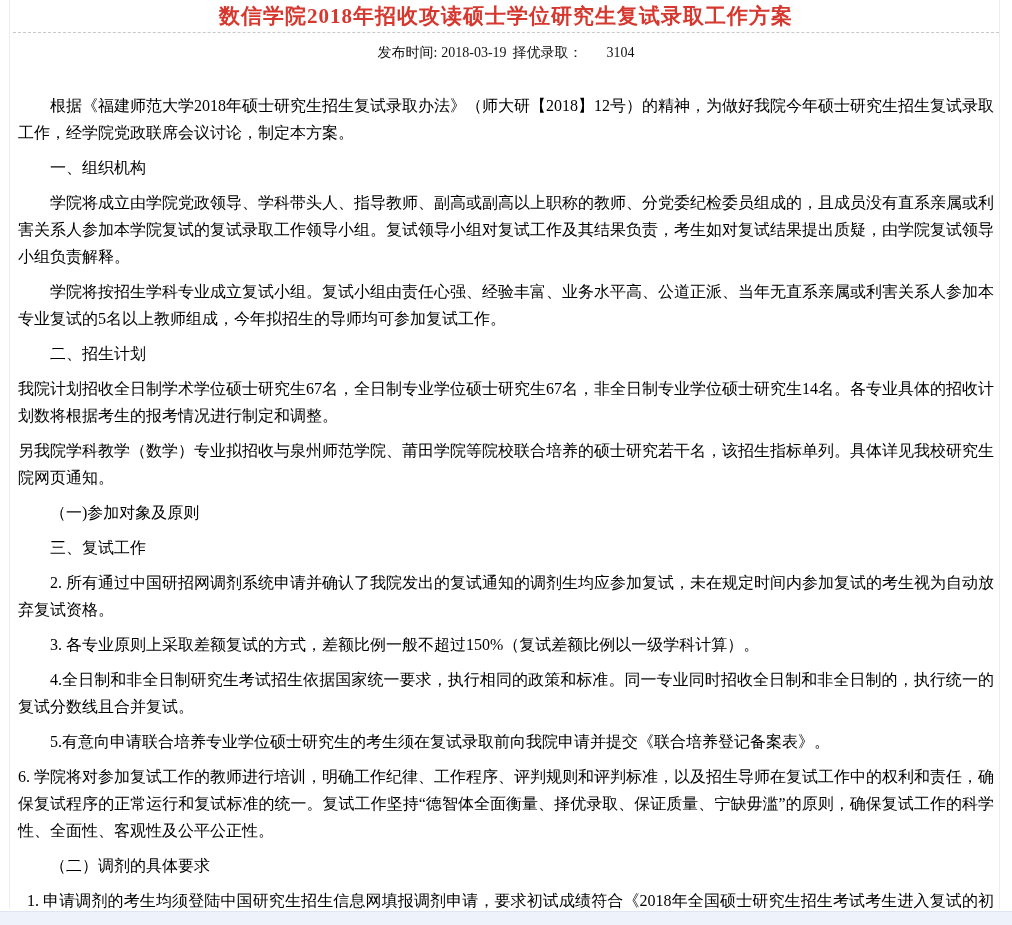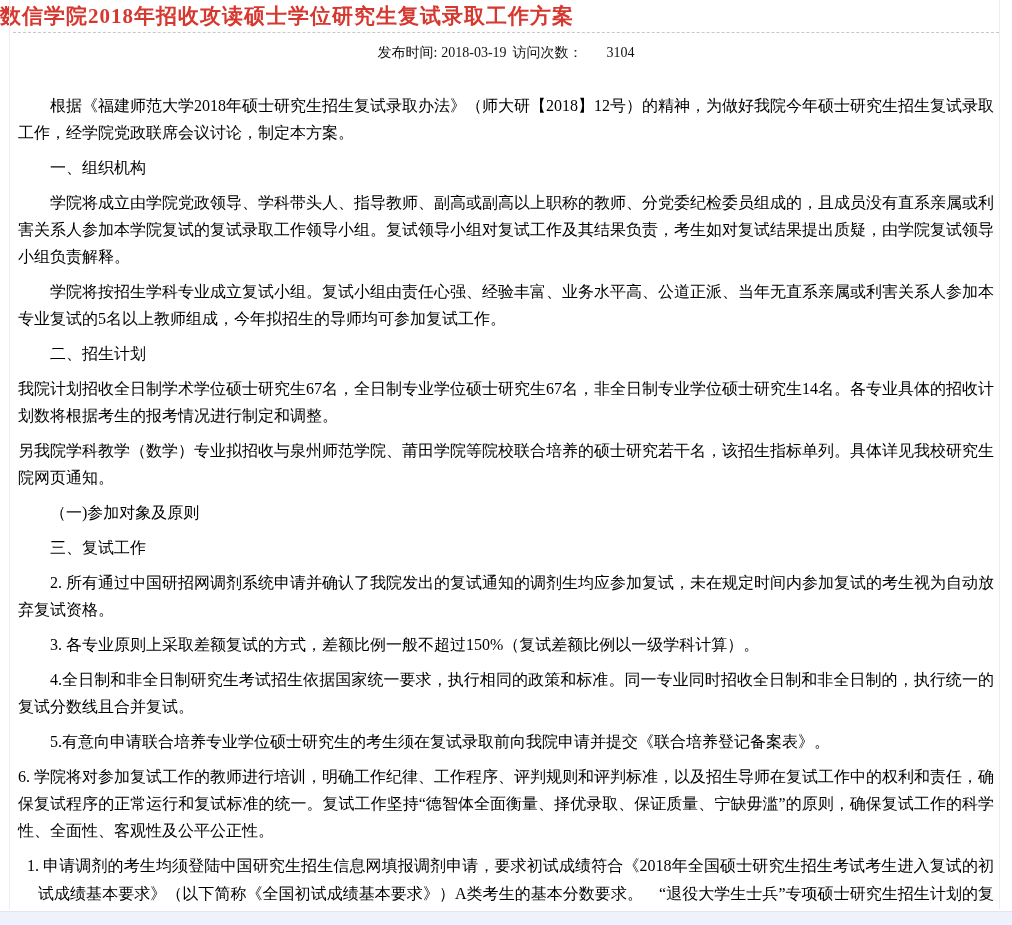--- a/index.html
+++ b/index.html
@@ -13,20 +13,21 @@
     color:#000000;
   }
   .side-border{
     position:absolute;top:0;width:1px;height:909px;background:#ededed;
   }
   .side-border.left{left:9px;}
   .side-border.right{left:999px;}
   .article-header{padding-top:4px;}
   .article-title{
     margin:0;
+    text-align:center;
     font-size:21px;
     font-weight:bold;
     color:#d6372e;
     letter-spacing:1px;
     line-height:24px;
   }
   .dashed-sep{
     margin:4px 13px 0 13px;
     border-bottom:1px dashed #c8c8c8;
     height:0;
@@ -73,38 +74,39 @@
   <div class="side-border left"></div>
   <div class="side-border right"></div>
 
   <header class="article-header">
     <h1 class="article-title">数信学院2018年招收攻读硕士学位研究生复试录取工作方案</h1>
   </header>
 
   <div class="dashed-sep"></div>
 
   <div class="meta">
-    <span class="m-label">发布时间:</span><span class="m-date">2018-03-19</span><span class="m-visits-label">访问次数：</span><span class="m-count">3104</span>
+    <span class="m-label">发布时间:</span><span class="m-date">2018-03-19</span><span class="m-visits-label">择优录取：</span><span class="m-count">3104</span>
   </div>
 
   <main class="article-body">
     <p class="pi">根据《福建师范大学2018年硕士研究生招生复试录取办法》（师大研【2018】12号）的精神，为做好我院今年硕士研究生招生复试录取工作，经学院党政联席会议讨论，制定本方案。</p>
     <p class="pi">一、组织机构</p>
     <p class="pi">学院将成立由学院党政领导、学科带头人、指导教师、副高或副高以上职称的教师、分党委纪检委员组成的，且成员没有直系亲属或利害关系人参加本学院复试的复试录取工作领导小组。复试领导小组对复试工作及其结果负责，考生如对复试结果提出质疑，由学院复试领导小组负责解释。</p>
     <p class="pi">学院将按招生学科专业成立复试小组。复试小组由责任心强、经验丰富、业务水平高、公道正派、当年无直系亲属或利害关系人参加本专业复试的5名以上教师组成，今年拟招生的导师均可参加复试工作。</p>
     <p class="pi">二、招生计划</p>
     <p class="pf">我院计划招收全日制学术学位硕士研究生67名，全日制专业学位硕士研究生67名，非全日制专业学位硕士研究生14名。各专业具体的招收计划数将根据考生的报考情况进行制定和调整。</p>
     <p class="pf">另我院学科教学（数学）专业拟招收与泉州师范学院、莆田学院等院校联合培养的硕士研究若干名，该招生指标单列。具体详见我校研究生院网页通知。</p>
     <p class="pi">（一)参加对象及原则</p>
     <p class="pi">三、复试工作</p>
     <p class="pi">2. 所有通过中国研招网调剂系统申请并确认了我院发出的复试通知的调剂生均应参加复试，未在规定时间内参加复试的考生视为自动放弃复试资格。</p>
     <p class="pi">3. 各专业原则上采取差额复试的方式，差额比例一般不超过150%（复试差额比例以一级学科计算）。</p>
     <p class="pi">4.全日制和非全日制研究生考试招生依据国家统一要求，执行相同的政策和标准。同一专业同时招收全日制和非全日制的，执行统一的复试分数线且合并复试。</p>
     <p class="pi">5.有意向申请联合培养专业学位硕士研究生的考生须在复试录取前向我院申请并提交《联合培养登记备案表》。</p>
     <p class="pf">6. 学院将对参加复试工作的教师进行培训，明确工作纪律、工作程序、评判规则和评判标准，以及招生导师在复试工作中的权利和责任，确保复试程序的正常运行和复试标准的统一。复试工作坚持“德智体全面衡量、择优录取、保证质量、宁缺毋滥”的原则，确保复试工作的科学性、全面性、客观性及公平公正性。</p>
+    <p class="pi">（二）调剂的具体要求</p>
     <p class="pl">1. 申请调剂的考生均须登陆中国研究生招生信息网填报调剂申请，要求初试成绩符合《2018年全国硕士研究生招生考试考生进入复试的初试成绩基本要求》（以下简称《全国初试成绩基本要求》）A类考生的基本分数要求。　“退役大学生士兵”专项硕士研究生招生计划的复试招收政策按照教育部有关文件精神执行（具体见《福建师范大学2018年硕士研究生招生复试录取办法》）。</p>
     <p class="pl">2. 申请调剂的考生调入的专业应与第一志愿报考专业相同或相近，初试科目与调入专业初试科目相同或相近，其中统考科目原则上应相同。一级学科之下的各二级学科之间可以互调，计算机相关专业之间可以互调。</p>
 
   </main>
 
   <div class="bottom-strip"></div>
 
 </div>
 
 </body></html>

